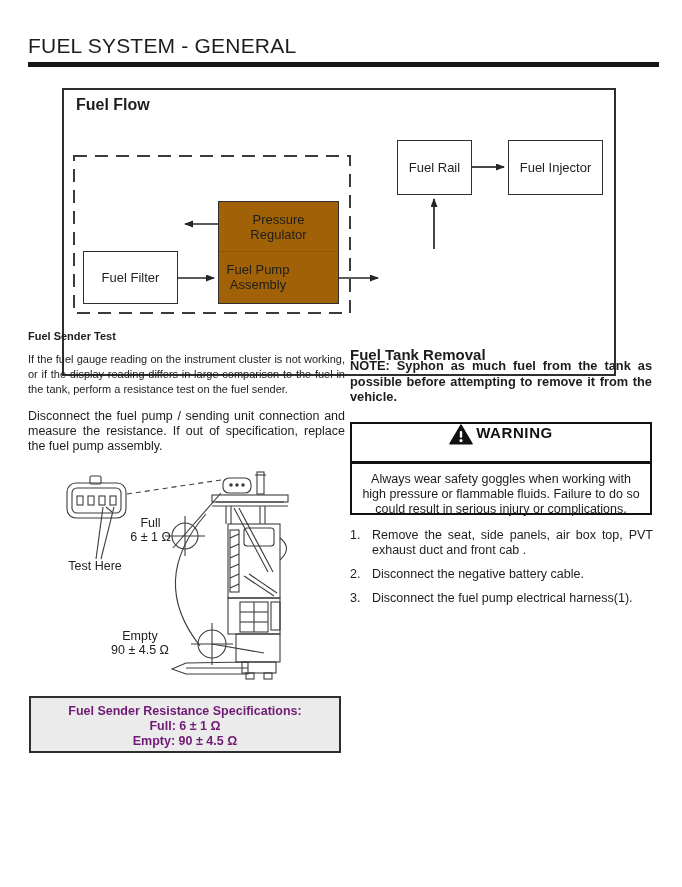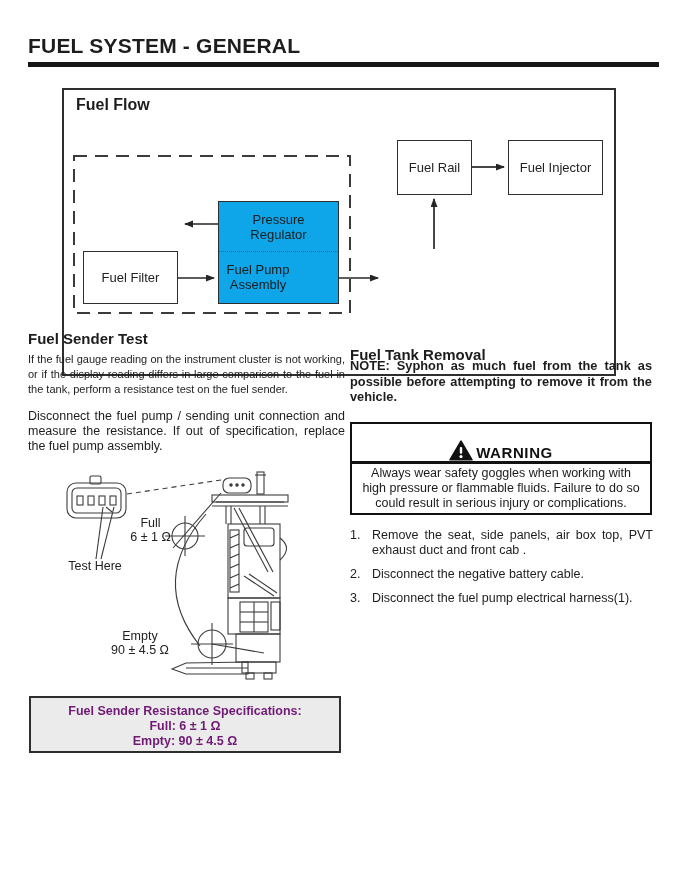--- a/index.html
+++ b/index.html
@@ -5,46 +5,46 @@
   * { margin:0; padding:0; box-sizing:border-box; }
   html,body { background:#ffffff; }
   body {
     width:682px; height:887px; position:relative; overflow:hidden;
     font-family:"Liberation Sans","DejaVu Sans",sans-serif;
     color:#1d1d1d;
   }
   .abs { position:absolute; }
 
   
-  .page-title { left:28px; top:34px; font-size:21px; font-weight:bold; letter-spacing:.2px; }
+  .page-title { left:28px; top:34px; font-size:21px; font-weight:normal; letter-spacing:.2px; }
   .title-rule { left:28px; top:62px; width:631px; height:5px; background:#161616; }
 
   
   .diagram { left:62px; top:88px; width:554px; height:288px; border:2px solid #2e2e2e; background:#fff; }
   .diagram-title { left:12px; top:6px; font-size:16px; font-weight:bold; }
   .flow-svg { left:0; top:0; width:554px; height:232px; }
   .node {
     position:absolute; display:flex; align-items:center; justify-content:center;
     border:1.6px solid #2f2f2f; background:#fff; text-align:center;
     font-size:13px; line-height:15px; color:#222;
   }
   .tank-label { left:23px; top:173px; font-size:13px; color:#2a2a2a; }
   .n-filter { left:19px; top:161px; width:95px; height:53px; }
-  .n-combo  { left:154px; top:111px; width:121px; height:103px; border:1.6px solid #2f2f2f; background:#0ea5e9; }
+  .n-combo  { left:154px; top:111px; width:121px; height:103px; border:1.6px solid #2f2f2f; background:#a16207; }
   .combo-top { height:50px; border-bottom:1.5px dotted #555; display:flex; align-items:center; justify-content:center; text-align:center; font-size:13px; line-height:15px; }
   .combo-bot { height:50px; display:flex; align-items:center; justify-content:flex-start; text-align:center; font-size:13px; line-height:15px; }
   .combo-top span { width:82px; display:inline-block; }
   .combo-bot span { width:78px; display:inline-block; }
   .n-quick  { left:318px; top:159px; width:107px; height:56px; }
   .n-quick span { width:98px; display:inline-block; }
   .n-rail   { left:333px; top:50px; width:75px; height:55px; }
   .n-inject { left:444px; top:50px; width:95px; height:55px; }
 
   
-  .h-sender { left:28px; top:330px; font-size:15px; font-weight:bold; }
+  .h-sender { left:28px; top:330px; font-size:11px; font-weight:bold; }
   .p-sender-1 { left:28px; top:352px; width:317px; font-size:11px; line-height:15px; text-align:justify; }
   .p-sender-2 { left:28px; top:409px; width:317px; font-size:12.5px; line-height:15px; text-align:justify; }
 
   .illustration { left:30px; top:466px; width:300px; height:228px; }
   .pump-svg { position:absolute; left:0; top:0; width:300px; height:228px; }
   .ill-label { position:absolute; text-align:center; font-size:12.5px; line-height:14px; color:#222; }
   .lbl-full  { left:83px;  top:50px;  width:75px; }
   .lbl-test  { left:20px;  top:93px;  width:90px; }
   .lbl-empty { left:70px;  top:163px; width:80px; }
 
@@ -53,23 +53,23 @@
     border:2px solid #2e2e2e; background:#ebebeb;
     text-align:center; font-size:12.5px; font-weight:bold; line-height:15px;
     padding-top:6px; color:#701a75;
   }
 
   
   .h-removal { left:350px; top:330px; font-size:15px; font-weight:bold;margin-top:16px; }
   .note-text { left:350px; top:358px; width:302px; font-size:12.8px; line-height:15.5px; font-weight:bold; text-align:justify; }
 
   .warning-box { left:350px; top:422px; width:302px; height:93px; border:2px solid #111; background:#fff; }
-  .warning-head { height:40px; border-bottom:3px solid #111; display:flex; align-items:flex-end; justify-content:center; gap:3px; }
+  .warning-head { height:40px; border-bottom:3px solid #111; display:flex; align-items:flex-start; justify-content:center; gap:3px; }
   .warning-title { font-size:15px; font-weight:bold; letter-spacing:.6px; color:#111; }
-  .warning-body { padding:2px 6px; text-align:center; font-size:12.5px; line-height:15px; color:#1b1b1b; }
+  .warning-body { padding:8px 6px; text-align:center; font-size:12.5px; line-height:15px; color:#1b1b1b; }
 
   .steps { left:350px; top:528px; width:303px; list-style:none; }
   .step { display:flex; margin-bottom:9px; font-size:12.5px; line-height:15px; }
   .step-num { width:22px; flex:0 0 22px; }
   .step-text { flex:1; text-align:justify; }
 </style>
 </head>
 <body>
 
 <div class="abs page-title">FUEL SYSTEM - GENERAL</div>

